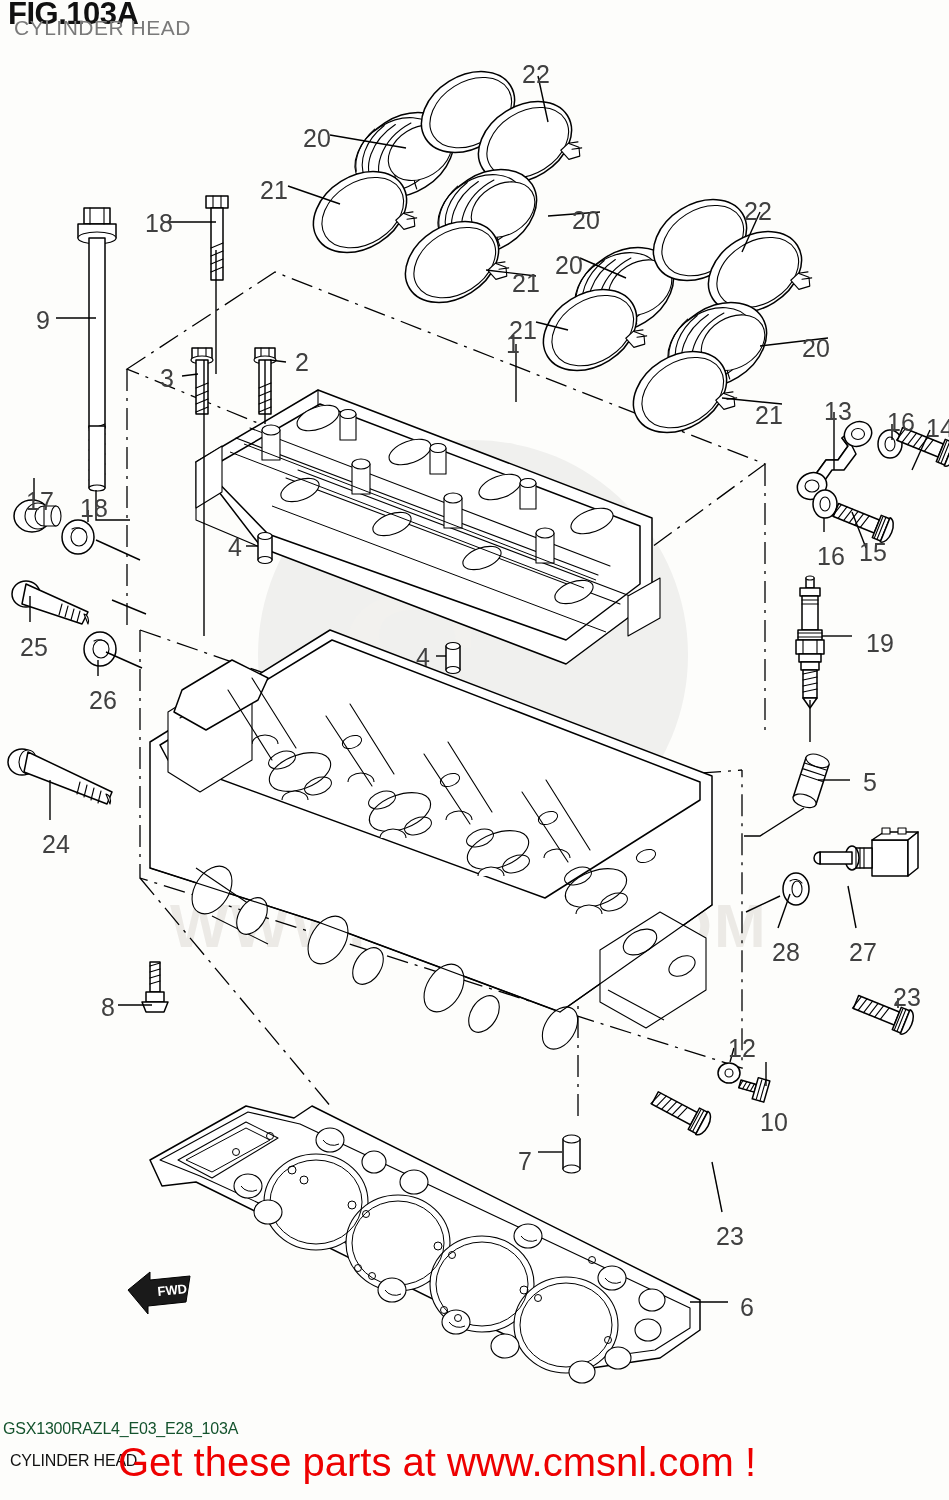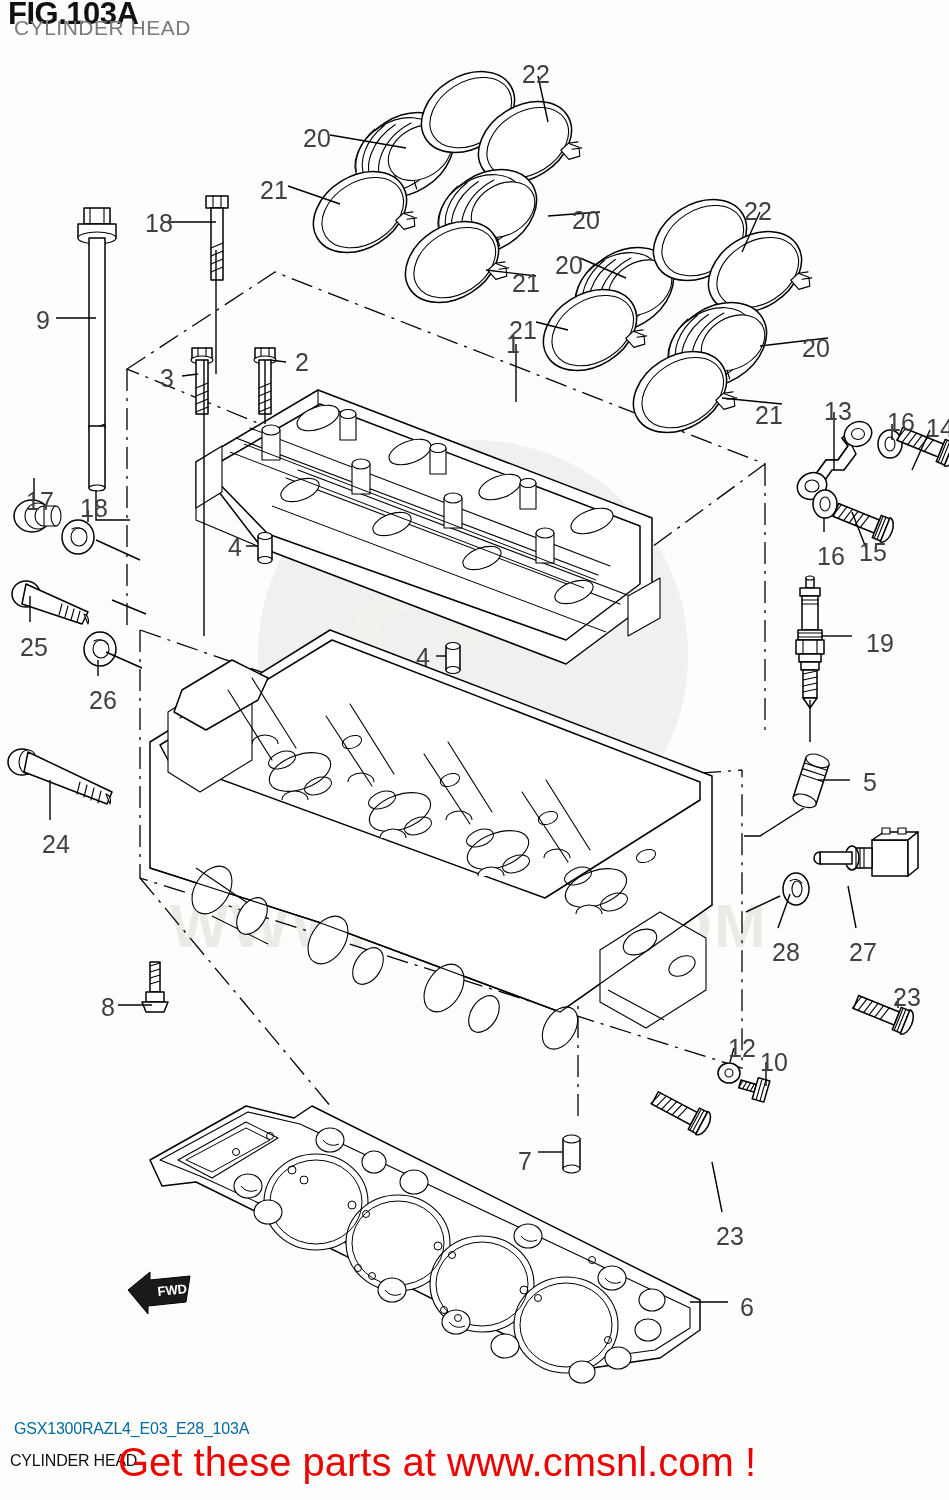--- a/index.html
+++ b/index.html
@@ -4,21 +4,21 @@
 <style>
   html,body{margin:0;padding:0;background:#ffffff;}
   body{font-family:"Liberation Sans",sans-serif;}
   #page{position:relative;width:949px;height:1500px;background:#fdfdfb;overflow:hidden;}
 
   
   #fig-title{position:absolute;left:8px;top:-4px;font-size:31px;font-weight:bold;color:#111;letter-spacing:-0.5px;}
   #fig-subtitle{position:absolute;left:14px;top:16px;font-size:21px;color:#7a7a7a;letter-spacing:0.5px;}
 
   
-  #footer-code{position:absolute;left:14px;top:1420px;font-size:16px;color:#0369a1;letter-spacing:-0.2px;text-align:right;}
+  #footer-code{position:absolute;left:3px;top:1420px;font-size:16px;color:#14532d;letter-spacing:-0.2px;text-align:right;}
   #footer-name{position:absolute;left:10px;top:1452px;font-size:16px;color:#111;letter-spacing:-0.2px;}
   #promo{position:absolute;left:118px;top:1440px;font-size:40px;color:#ee0000;white-space:nowrap;}
 
   
   #wm-wrap{position:absolute;left:0;top:0;width:949px;height:1500px;pointer-events:none;}
   #wm-circle{position:absolute;left:258px;top:440px;width:430px;height:430px;border-radius:50%;
              background:#f0f0ee;}
   #wm-text{position:absolute;left:170px;top:890px;font-size:62px;color:#eceae6;font-weight:bold;
            letter-spacing:2px;white-space:nowrap;}
   #wm-s{position:absolute;left:330px;top:520px;font-size:300px;color:#f2f1ee;font-weight:bold;
@@ -619,21 +619,21 @@
       <div class="lbl" style="left: 506px; top: 332px;">1</div>
       <div class="lbl" style="left: 295px; top: 350px;">2</div>
       <div class="lbl" style="left: 160px; top: 366px;">3</div>
       <div class="lbl" style="left: 228px; top: 535px;">4</div>
       <div class="lbl" style="left: 416px; top: 645px;">4</div>
       <div class="lbl" style="left: 863px; top: 770px;">5</div>
       <div class="lbl" style="left: 740px; top: 1295px;">6</div>
       <div class="lbl" style="left: 518px; top: 1149px;">7</div>
       <div class="lbl" style="left: 101px; top: 995px;">8</div>
       <div class="lbl" style="left: 36px; top: 308px;">9</div>
-      <div class="lbl" style="left: 760px; top: 1050px;">10</div>
+      <div class="lbl" style="left: 760px; top: 1110px;">10</div>
       <div class="lbl" style="left: 145px; top: 211px;">18</div>
       <div class="lbl" style="left: 728px; top: 1036px;">12</div>
       <div class="lbl" style="left: 824px; top: 399px;">13</div>
       <div class="lbl" style="left: 926px; top: 416px;">14</div>
       <div class="lbl" style="left: 859px; top: 540px;">15</div>
       <div class="lbl" style="left: 887px; top: 410px;">16</div>
       <div class="lbl" style="left: 817px; top: 544px;">16</div>
       <div class="lbl" style="left: 26px; top: 464px; margin-top: 25px;">17</div>
       <div class="lbl" style="left: 80px; top: 496px;">18</div>
       <div class="lbl" style="left: 866px; top: 631px;">19</div>

